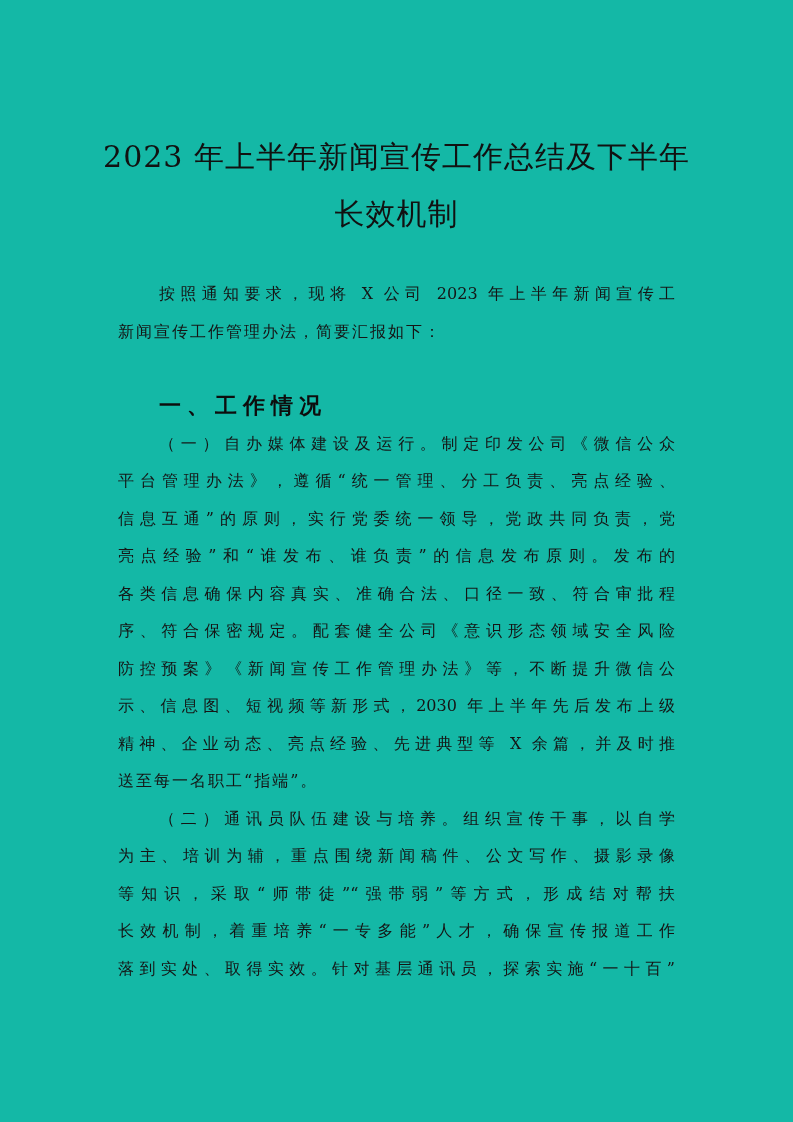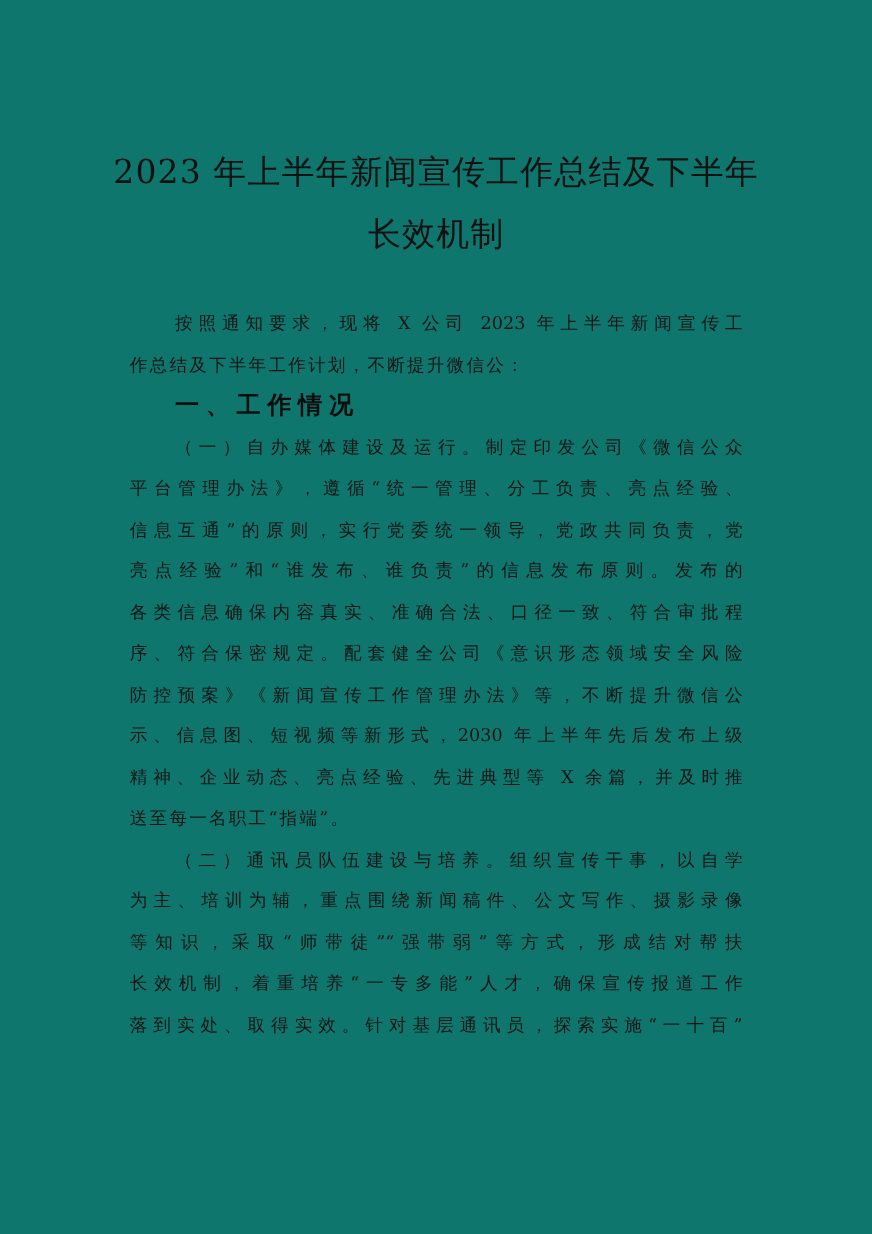--- a/index.html
+++ b/index.html
@@ -14,21 +14,21 @@
     font-family: "DejaVu Serif", serif;
     color: #151515;
     overflow: hidden;
   }
   .page {
     position: absolute;
     left: 0;
     top: 0;
     width: 793px;
     height: 1122px;
-    background: #0f766e;
+    background: #14b8a6;
   }
   .title-block {
     position: absolute;
     left: 0;
     top: 128px;
     width: 793px;
   }
   .title-line {
     text-align: center;
     font-size: 30px;
@@ -65,35 +65,36 @@
     text-indent: 41px;
   }
   .heading {
     font-family: "DejaVu Sans", sans-serif;
     font-weight: 700;
     font-size: 22px;
     letter-spacing: 6px;
     text-align: left;
     text-indent: 41px;
     color: #0d0d0d;
+    margin-top: 37px;
   }
 </style>
 </head>
 <body>
 
 <div class="page">
 
   <div class="title-block">
     <div class="title-line">2023 年上半年新闻宣传工作总结及下半年</div>
     <div class="title-line">长效机制</div>
   </div>
 
   <div class="body-block">
     <div class="line indent justify">按照通知要求，现将 X 公司 2023 年上半年新闻宣传工</div>
-    <div class="line endline">作总结及下半年工作计划，不断提升微信公：</div>
+    <div class="line endline">新闻宣传工作管理办法，简要汇报如下：</div>
     <div class="line heading">一、工作情况</div>
     <div class="line indent justify">（一）自办媒体建设及运行。制定印发公司《微信公众</div>
     <div class="line justify">平台管理办法》，遵循“统一管理、分工负责、亮点经验、</div>
     <div class="line justify">信息互通”的原则，实行党委统一领导，党政共同负责，党</div>
     <div class="line justify">亮点经验”和“谁发布、谁负责”的信息发布原则。发布的</div>
     <div class="line justify">各类信息确保内容真实、准确合法、口径一致、符合审批程</div>
     <div class="line justify">序、符合保密规定。配套健全公司《意识形态领域安全风险</div>
     <div class="line justify">防控预案》《新闻宣传工作管理办法》等，不断提升微信公</div>
     <div class="line justify">示、信息图、短视频等新形式，2030 年上半年先后发布上级</div>
     <div class="line justify">精神、企业动态、亮点经验、先进典型等 X 余篇，并及时推</div>

